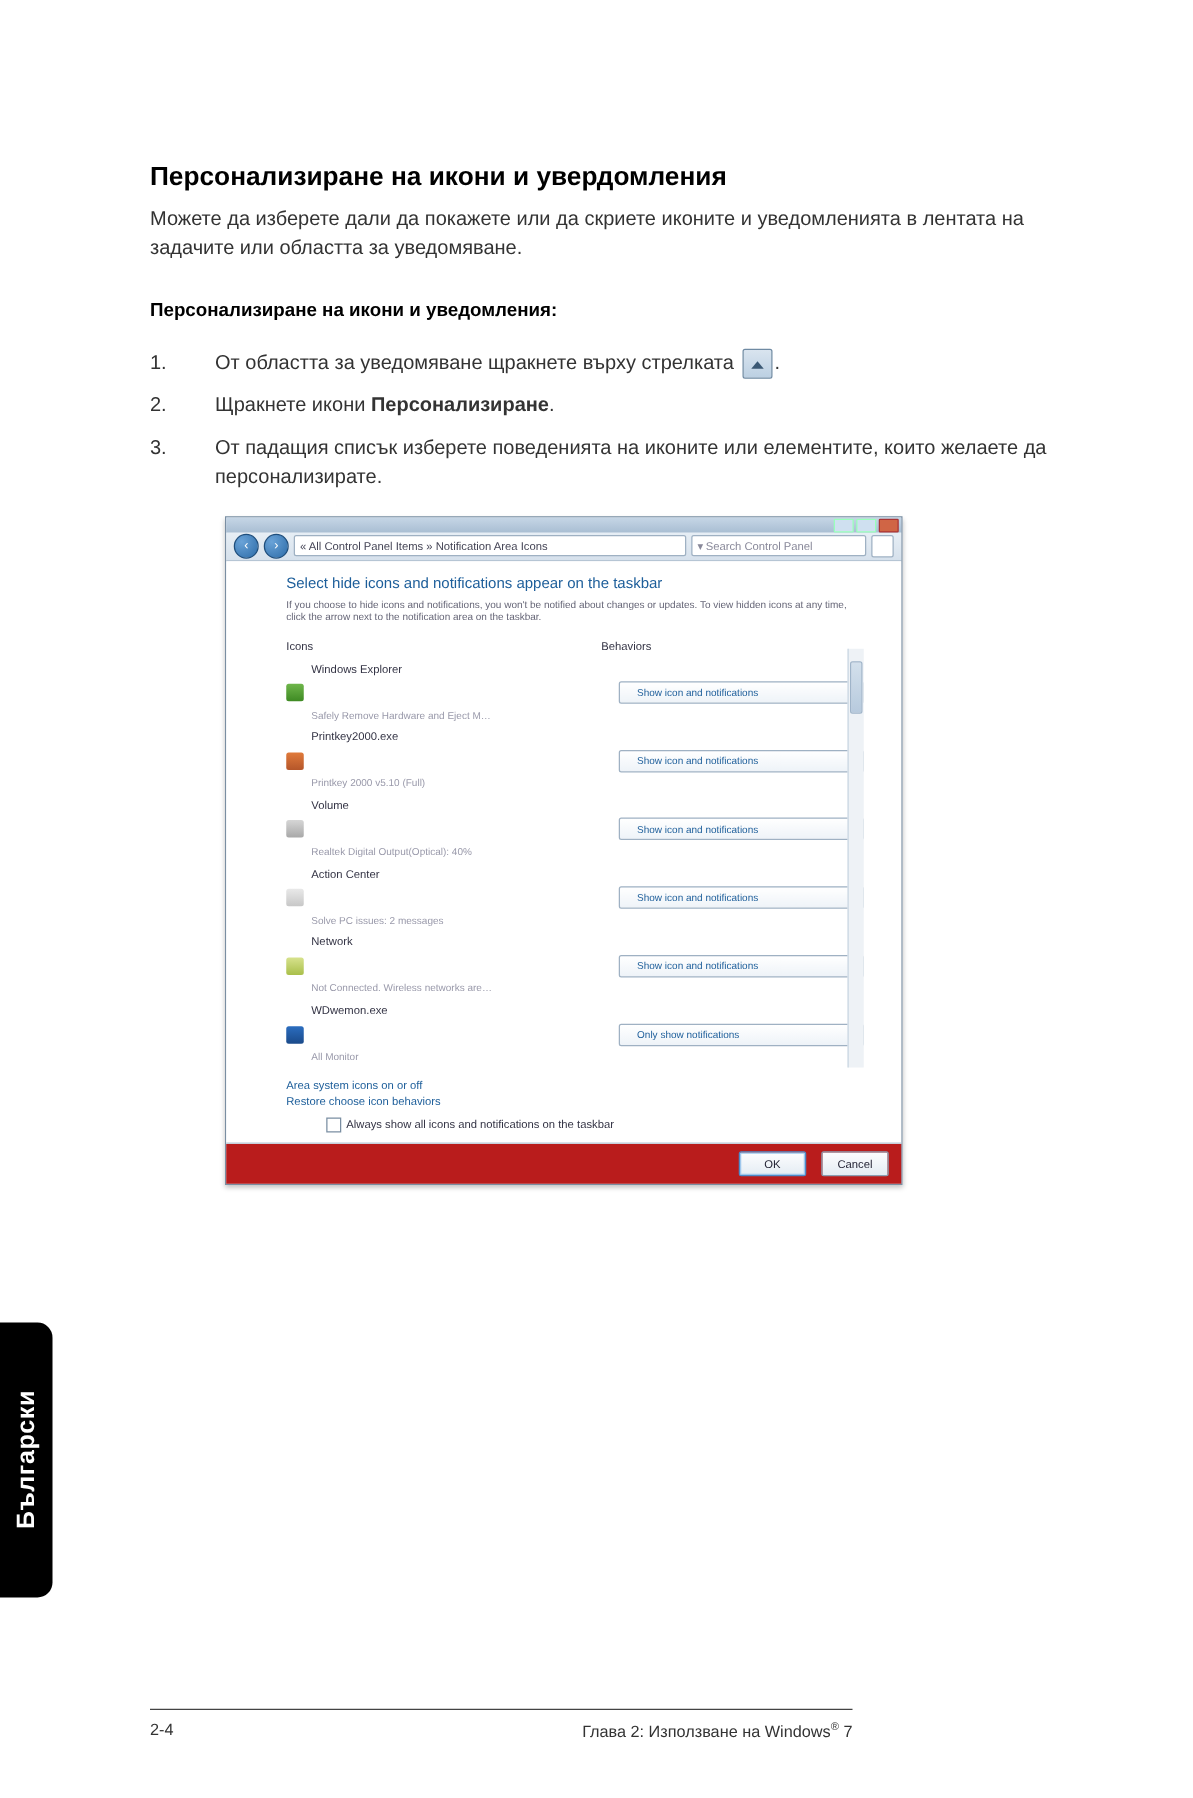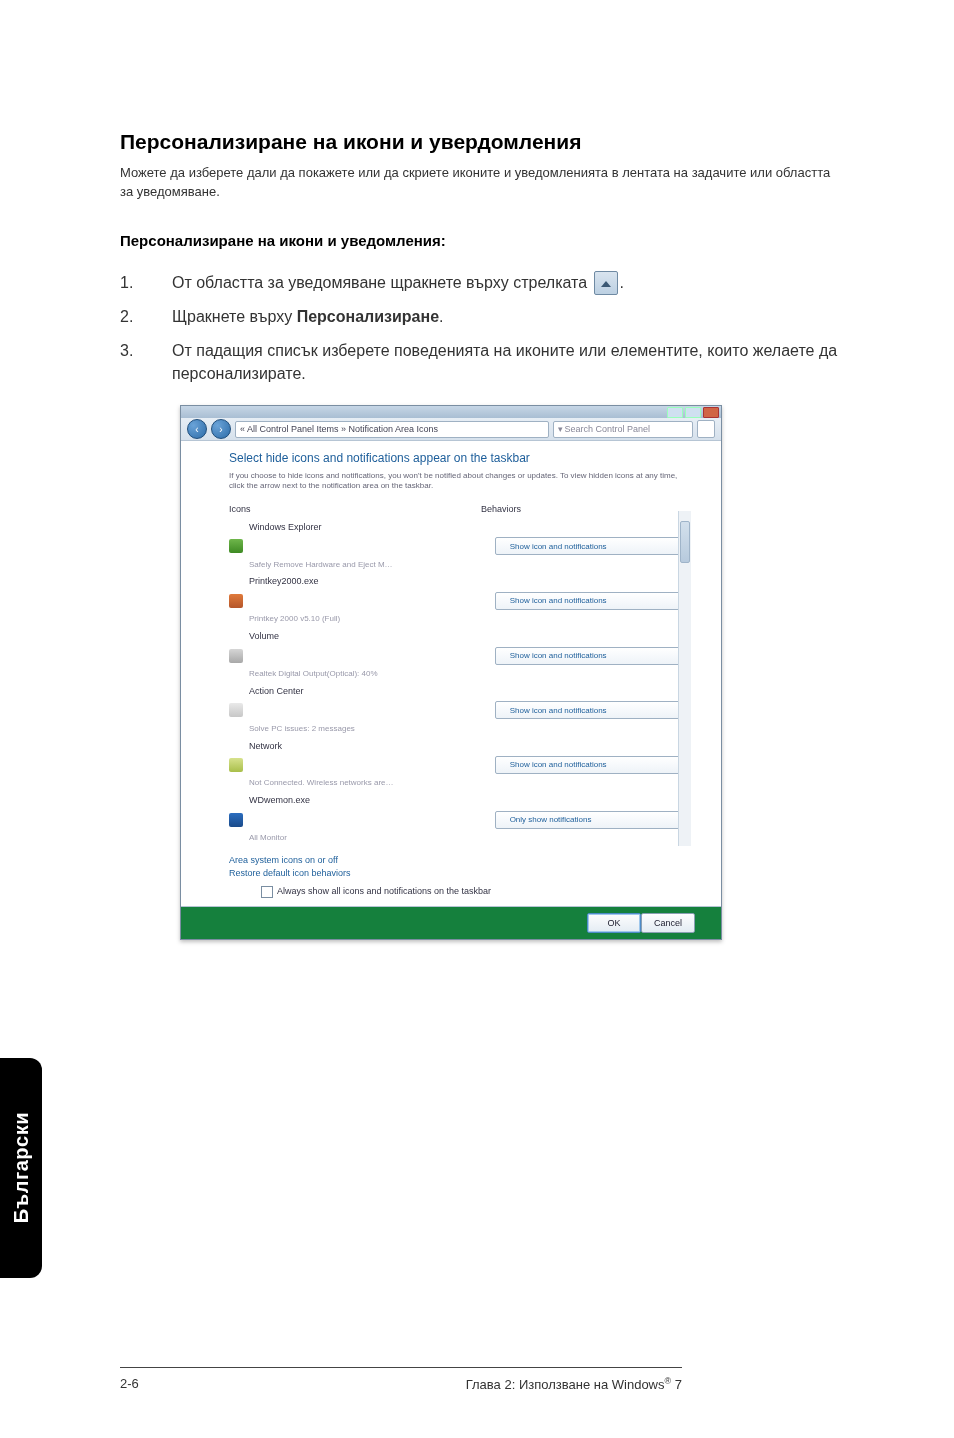--- a/index.html
+++ b/index.html
@@ -19,21 +19,21 @@
   .content {
     width: 720px;
   }
   h2.section-title {
     font-size: 21px;
     font-weight: bold;
     margin: 0 0 10px 0;
     color: #000;
   }
   p.intro {
-    font-size: 13px;
+    font-size: 16px;
     line-height: 1.45;
     margin: 0 0 30px 0;
     color: #333;
   }
   p.subhead {
     font-size: 15px;
     font-weight: bold;
     margin: 0 0 22px 0;
     color: #000;
   }
@@ -240,25 +240,25 @@
     margin: 3px 0;
   }
   .chk {
     margin-top: 8px;
     font-size: 9px;
     color: #334;
     margin-left: 32px;
   }
 
   .win-footer {
-    background: #15803d;
-    padding: 6px 26px;
+    background: #b91c1c;
+    padding: 6px 10px;
     display: flex;
     justify-content: flex-end;
-    gap: 0;
+    gap: 12px;
   }
   .btn {
     min-width: 52px;
     height: 18px;
     font-size: 9px;
     border: 1px solid #8a9fb3;
     border-radius: 2px;
     background: linear-gradient(#fdfdfe,#e4ecf3);
     display: inline-flex;
     align-items: center;
@@ -342,21 +342,21 @@
     <p class="intro">Можете да изберете дали да покажете или да скриете иконите и уведомленията в лентата на задачите или областта за уведомяване.</p>
     <p class="subhead">Персонализиране на икони и уведомления:</p>
 
     <ol class="steps">
       <li>
         <span class="num">1.</span>
         <span>От областта за уведомяване щракнете върху стрелката </span><span class="inline-icon"></span><span>.</span>
       </li>
       <li>
         <span class="num">2.</span>
-        <span>Щракнете върху </span><b>Персонализиране</b><span>.</span>
+        <span>Щракнете икони </span><b>Персонализиране</b><span>.</span>
       </li>
       <li>
         <span class="num">3.</span>
         <span>От падащия списък изберете поведенията на иконите или елементите, които желаете да персонализирате.</span>
       </li>
     </ol>
 
     <div class="win" style="position:relative;">
       <div class="win-titlebar">
         <div class="wb">
@@ -443,21 +443,21 @@
                 <div class="t2">All Monitor</div>
               </div>
               <div class="sel">
                 <div class="dropdown">Only show notifications</div>
               </div>
             </div>
           </div>
 
         <div class="links">
           <div>Area system icons on or off</div>
-          <div>Restore default icon behaviors</div>
+          <div>Restore choose icon behaviors</div>
         </div>
         <div class="chk">
           <span style="display:inline-block;width:10px;height:10px;border:1px solid #7a8ea2;background:#fff;vertical-align:middle;margin-right:4px;"></span><span>Always show all icons and notifications on the taskbar</span>
         </div>
 
         <div class="scroll">
           <div class="thumb"></div>
         </div>
       </div>
 
@@ -467,18 +467,18 @@
       </div>
     </div>
   </div>
 
   <div class="side-tab">
     <span>Български</span>
   </div>
 
   <div class="footer-line"></div>
   <div class="footer">
-    <span>2-6</span>
+    <span>2-4</span>
     <span>
       <span>Глава 2: Използване на Windows</span><span class="sup">®</span><span> 7</span>
     </span>
   </div>
 </div>
 
 </body></html>

